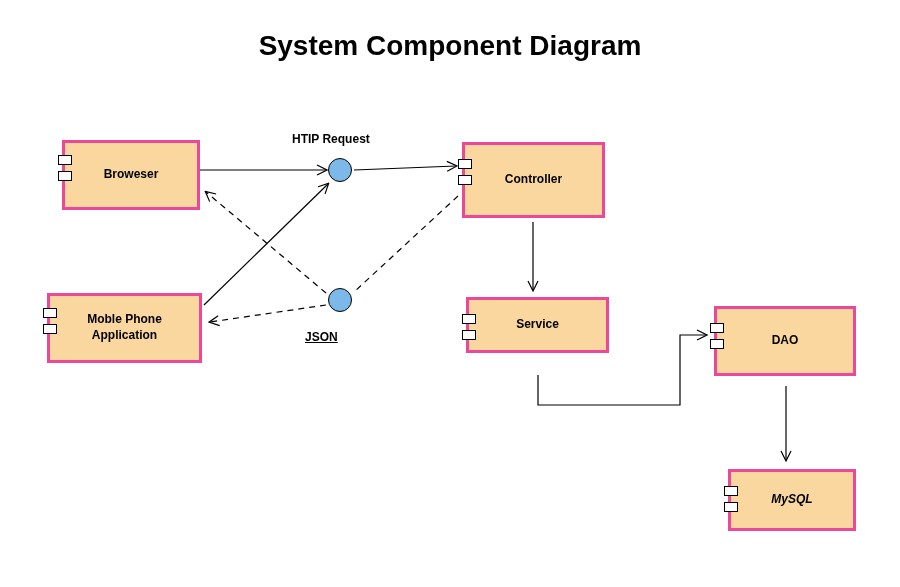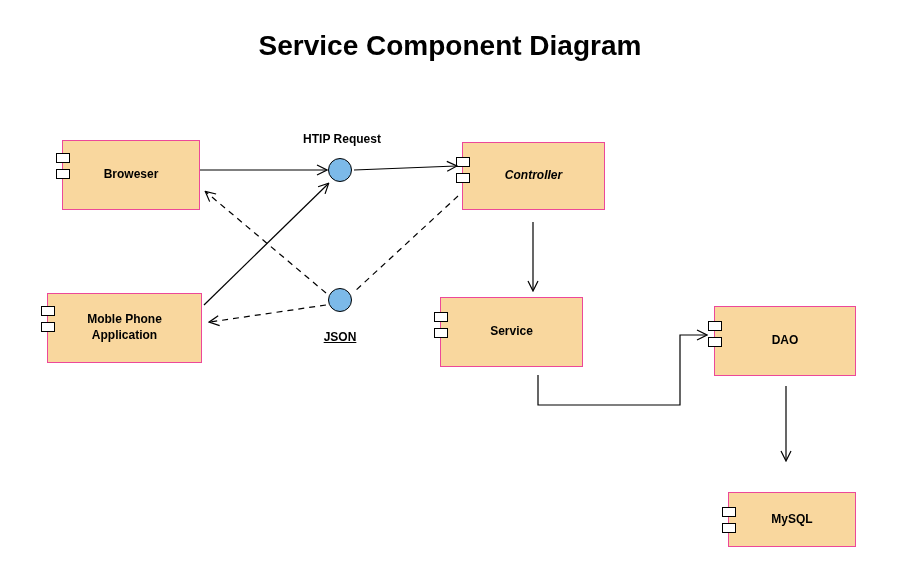--- a/index.html
+++ b/index.html
@@ -1,71 +1,71 @@
 <!DOCTYPE html>
 <html><head>
   <meta charset="utf-8">
   <style>
     * { margin:0; padding:0; box-sizing:border-box; }
     body { width:900px; height:587px; background:#fff; font-family:Verdana, Arial, sans-serif; position:relative; }
     .title { position:absolute; left:180px; top:30px; width:540px; text-align:center; font-size:28px; font-weight:bold; font-family:Verdana, Arial, sans-serif; color:#000; }
-    .comp { position:absolute; background:#f9d79e; border:1px solid #ec4899; display:flex; align-items:center; justify-content:center; font-size:12px; font-weight:bold; text-align:center; line-height:1.3; }
+    .comp { position:absolute; background:#f9d79e; border:3px solid #ec4899; display:flex; align-items:center; justify-content:center; font-size:12px; font-weight:bold; text-align:center; line-height:1.3; }
     .comp .tabs { position:absolute; left:-7px; width:14px; }
     .comp .tab { width:14px; height:10px; background:#fff; border:1px solid #000; margin-bottom:6px; }
     .circle { position:absolute; width:24px; height:24px; background:#7cb9e8; border:1px solid #000; border-radius:50%; }
-    .label { position:absolute; font-size:12px; font-weight:bold; text-align:center; }
+    .label { position:absolute; font-size:12px; font-weight:bold; }
     svg.connectors { position:absolute; left:0; top:0; width:900px; height:587px; pointer-events:none; }
   </style>
 </head>
 <body>
 
-<div class="title">Service Component Diagram</div>
+<div class="title">System Component Diagram</div>
 
 <div class="comp" style="left:62px; top:140px; width:138px; height:70px;">
   <div class="tabs" style="top:12px;">
       <div class="tab"></div>
       <div class="tab"></div>
     </div>
   <span>Broweser</span>
 </div>
 
 <div class="comp" style="left:47px; top:293px; width:155px; height:70px;">
   <div class="tabs" style="top:12px;">
       <div class="tab"></div>
       <div class="tab"></div>
     </div>
   <span style="white-space:pre-line;">Moble Phone
 Application</span>
 </div>
 
-<div class="comp" style="left:462px; top:142px; width:143px; height:68px;font-style:italic;">
+<div class="comp" style="left:462px; top:142px; width:143px; height:76px;">
   <div class="tabs" style="top:14px;">
       <div class="tab"></div>
       <div class="tab"></div>
     </div>
   <span>Controller</span>
 </div>
 
-<div class="comp" style="left:440px; top:297px; width:143px; height:70px;">
+<div class="comp" style="left:466px; top:297px; width:143px; height:56px;">
   <div class="tabs" style="top:14px;">
       <div class="tab"></div>
       <div class="tab"></div>
     </div>
   <span>Service</span>
 </div>
 
 <div class="comp" style="left:714px; top:306px; width:142px; height:70px;">
   <div class="tabs" style="top:14px;">
       <div class="tab"></div>
       <div class="tab"></div>
     </div>
   <span>DAO</span>
 </div>
 
-<div class="comp" style="left:728px; top:492px; width:128px; height:55px;">
+<div class="comp" style="left:728px; top:469px; width:128px; height:62px;font-style:italic;">
   <div class="tabs" style="top:14px;">
       <div class="tab"></div>
       <div class="tab"></div>
     </div>
   <span>MySQL</span>
 </div>
 
 <div class="circle" style="left:328px; top:158px;"></div>
 <div class="label" style="left:292px; top:132px; width:100px;">HTIP Request</div>
 

